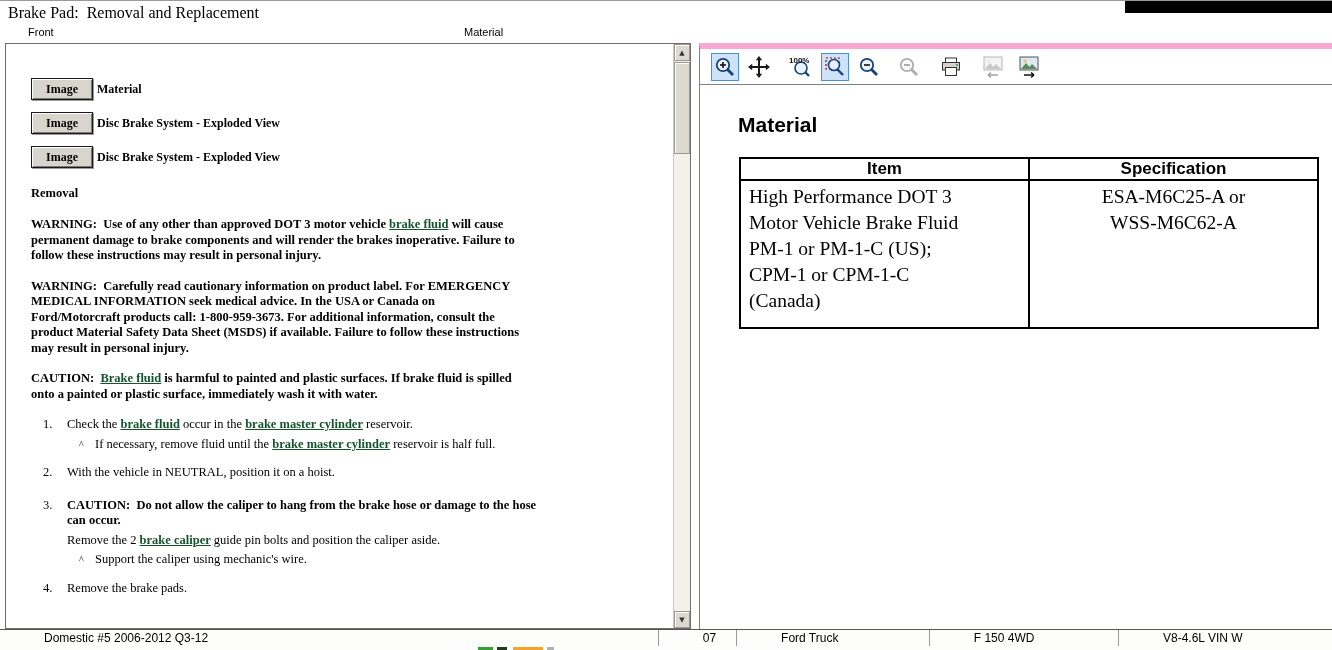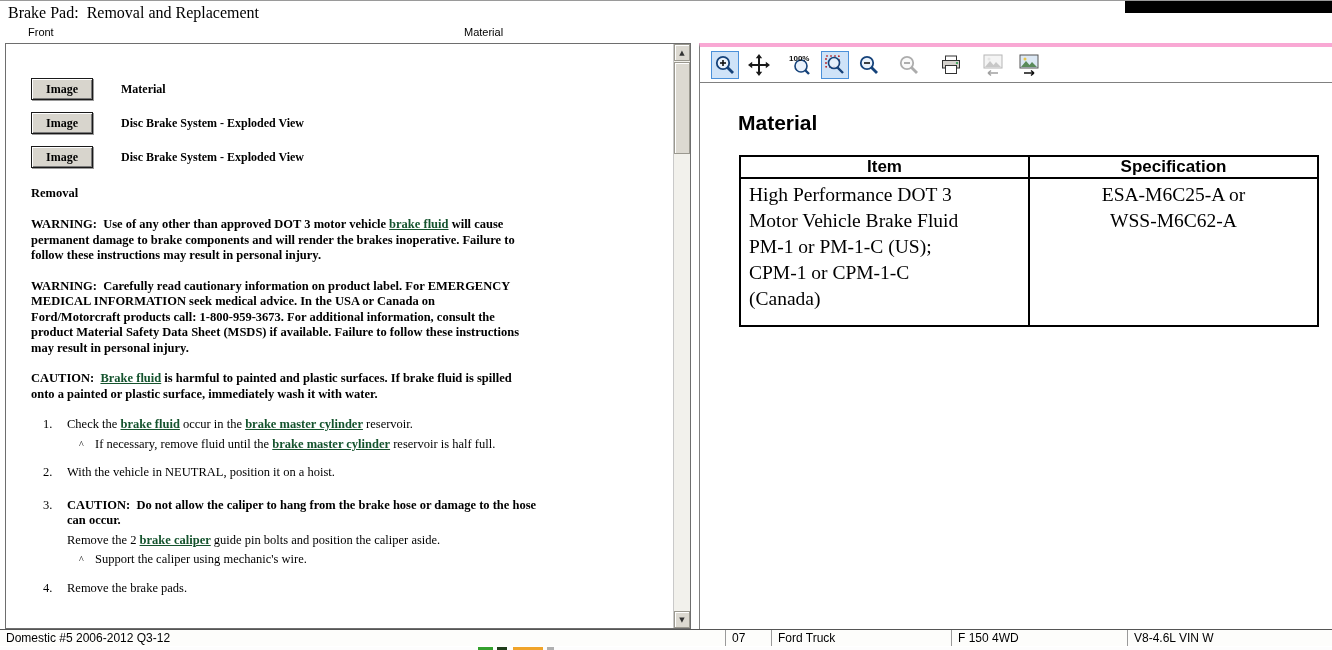--- a/index.html
+++ b/index.html
@@ -14,21 +14,21 @@
   .sub-center { left:444px; }
   .corner-black { position:absolute; right:0; top:0; width:207px; height:12px; background:#000; }
 
   
   .left-panel { position:absolute; left:5px; top:42px; width:686px; height:586px;
                 border:1px solid #6e6e6e; background:#fff; overflow:hidden; }
   .doc-content { position:absolute; left:0; top:0; right:17px; bottom:0;
                  padding:34px 0 0 25px; overflow:hidden; }
   h3.doc-h { font-size:12.5px; font-weight:bold; margin-bottom:16px; }
   .mt-removal { margin-top:18px; }
-  .img-row { display:flex; align-items:center; gap:28px; margin-bottom:12px; }
+  .img-row { display:flex; align-items:center; gap:4px; margin-bottom:12px; }
   .img-btn { width:62px; height:22px; background:#d8d5cd; border:1px solid #1a1a1a;
              box-shadow:inset 1px 1px 0 #ffffff, inset -1px -1px 0 #7a7a7a, 1px 1px 0 #9a9a9a;
              font:bold 12px "Liberation Serif", serif; cursor:pointer; }
   .img-cap { font-weight:bold; font-size:12px; }
   p.doc-p { font-size:12.5px; line-height:15.5px; width:490px; white-space:pre-wrap; margin-bottom:15px; }
   .b { font-weight:bold;text-align:center; }
   a.doclink { color:#14532d; font-weight:bold; text-decoration:underline; cursor:pointer; }
   .step { display:flex; margin-bottom:13px; padding-left:12px; width:520px; }
   .step-num { width:24px; flex:none; font-size:12.5px; line-height:15.5px; }
   .step-body { flex:1; }
@@ -43,21 +43,21 @@
   .vs-btn { position:absolute; left:0; width:16px; height:17px; background:#dcd9d1;
             border:1px solid #9a988f; box-shadow:inset 1px 1px 0 #fff;
             font:7px "DejaVu Sans", sans-serif; color:#333;
             display:flex; align-items:center; justify-content:center; cursor:pointer; }
   .vs-up { top:0; } .vs-down { bottom:0; }
   .vs-thumb { position:absolute; left:0; top:18px; width:16px; height:92px; background:#dcd9d1;
               border:1px solid #9a988f; box-shadow:inset 1px 1px 0 #fff; cursor:pointer; }
 
   
   .right-panel { position:absolute; left:699px; top:42px; width:633px; height:586px;
-                 background:#fff; border-left:1px solid #808080; border-top:4px solid #f9a8d4; }
+                 background:#fff; border-left:1px solid #808080; border-top:6px solid #f9a8d4; }
   .toolbar { position:absolute; left:0; top:0; width:100%; height:36px;
              border-bottom:1px solid #808080; display:flex; align-items:center; padding-left:11px; background:#fff; }
   .tb-btn { width:28px; height:28px; flex:none; display:flex; align-items:center; justify-content:center;
             border:1px solid transparent; margin-right:6px; background:transparent; cursor:pointer; }
   .tb-btn.active { background:#cfe3f8; border-color:#4a90d9; }
   .tb-btn.disabled { opacity:.42; filter:grayscale(1); cursor:default; }
   .g8 { margin-left:8px; } .g6 { margin-left:6px; }
 
   .mat-heading { position:absolute; left:38px; top:64px; font:bold 21px "Liberation Sans", sans-serif; }
   .mat-table { position:absolute; left:39px; top:108px; border-collapse:collapse; background:#fff; }
@@ -65,21 +65,21 @@
   .mat-table th { width:289px; height:20px; font:bold 17px "Liberation Sans", sans-serif;
                   text-align:center; vertical-align:middle; }
   .mat-table td { height:148px; vertical-align:top; font-size:19.5px; line-height:26px;
                   padding:3px 8px; white-space:pre-line; }
   td.spec { text-align:center; }
 
   
   .statusbar { position:absolute; left:0; top:628px; width:1332px; height:17px; background:#fdfdfb;
                border-top:1px solid #555; font:12px "Liberation Sans", sans-serif; display:flex; }
   .sb-seg { height:100%; line-height:15px; padding:1px 0 0 6px; border-right:1px solid #9a9a9a;
-            overflow:hidden; white-space:nowrap; }
+            overflow:hidden; white-space:nowrap;margin-left:38px; }
   .sb-1 { width:726px; } .sb-2 { width:46px; } .sb-3 { width:180px; }
   .sb-4 { width:176px; } .sb-5 { width:204px; border-right:none; }
 
   
   .taskbar-sliver { position:absolute; left:0; top:646px; width:1332px; height:4px; background:#fdfdfd; }
   .chip { position:absolute; top:0; height:4px; }
 </style>
 </head>
 <body>
 

